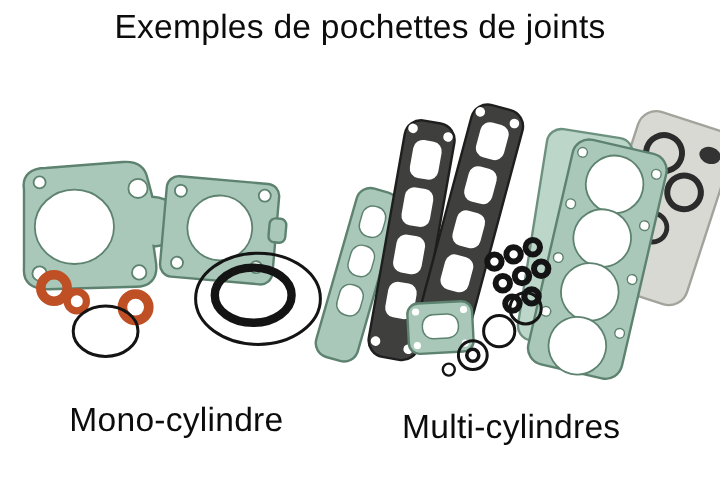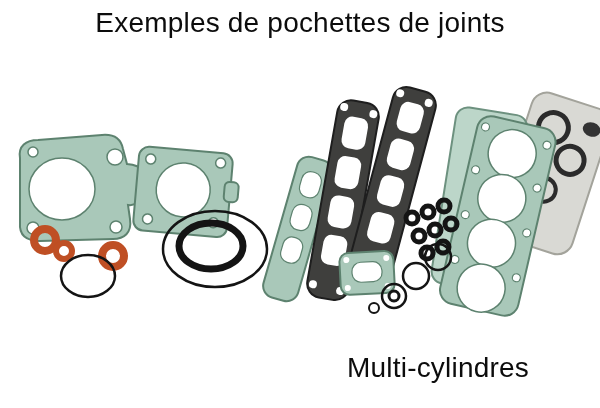--- a/index.html
+++ b/index.html
@@ -27,21 +27,21 @@
     color:var(--text);letter-spacing:.2px;
   }
   .title span{display:block;}
   .figure{position:absolute;top:0;left:0;width:600px;height:408px;}
   .figure svg{display:block;}
   .caption{
     position:absolute;font-size:28px;color:var(--text);
     text-align:center;letter-spacing:.2px;
   }
   .caption.mono{left:22px;top:334px;width:250px;}
-  .caption.multi{left:300px;top:340px;width:276px;margin-top:12px;}
+  .caption.multi{left:288px;top:340px;width:276px;}
 </style>
 </head>
 <body>
 
 <div class="page">
 
   <div class="title">
     <span>Exemples de pochettes de joints</span>
   </div>
 
@@ -171,15 +171,16 @@
           <circle cx="394" cy="296" r="12" stroke-width="2.5"></circle>
           <circle cx="394" cy="296" r="5" stroke-width="3"></circle>
           <circle cx="416" cy="276" r="13" stroke-width="2.5"></circle>
           <circle cx="438" cy="257" r="13" stroke-width="2.5"></circle>
           <circle cx="374" cy="308" r="5" stroke-width="2"></circle>
         </g>
       </g>
     </svg>
   </div>
 
+  <div class="caption mono">Mono-cylindre</div>
   <div class="caption multi">Multi-cylindres</div>
 
 </div>
 
 </body></html>

